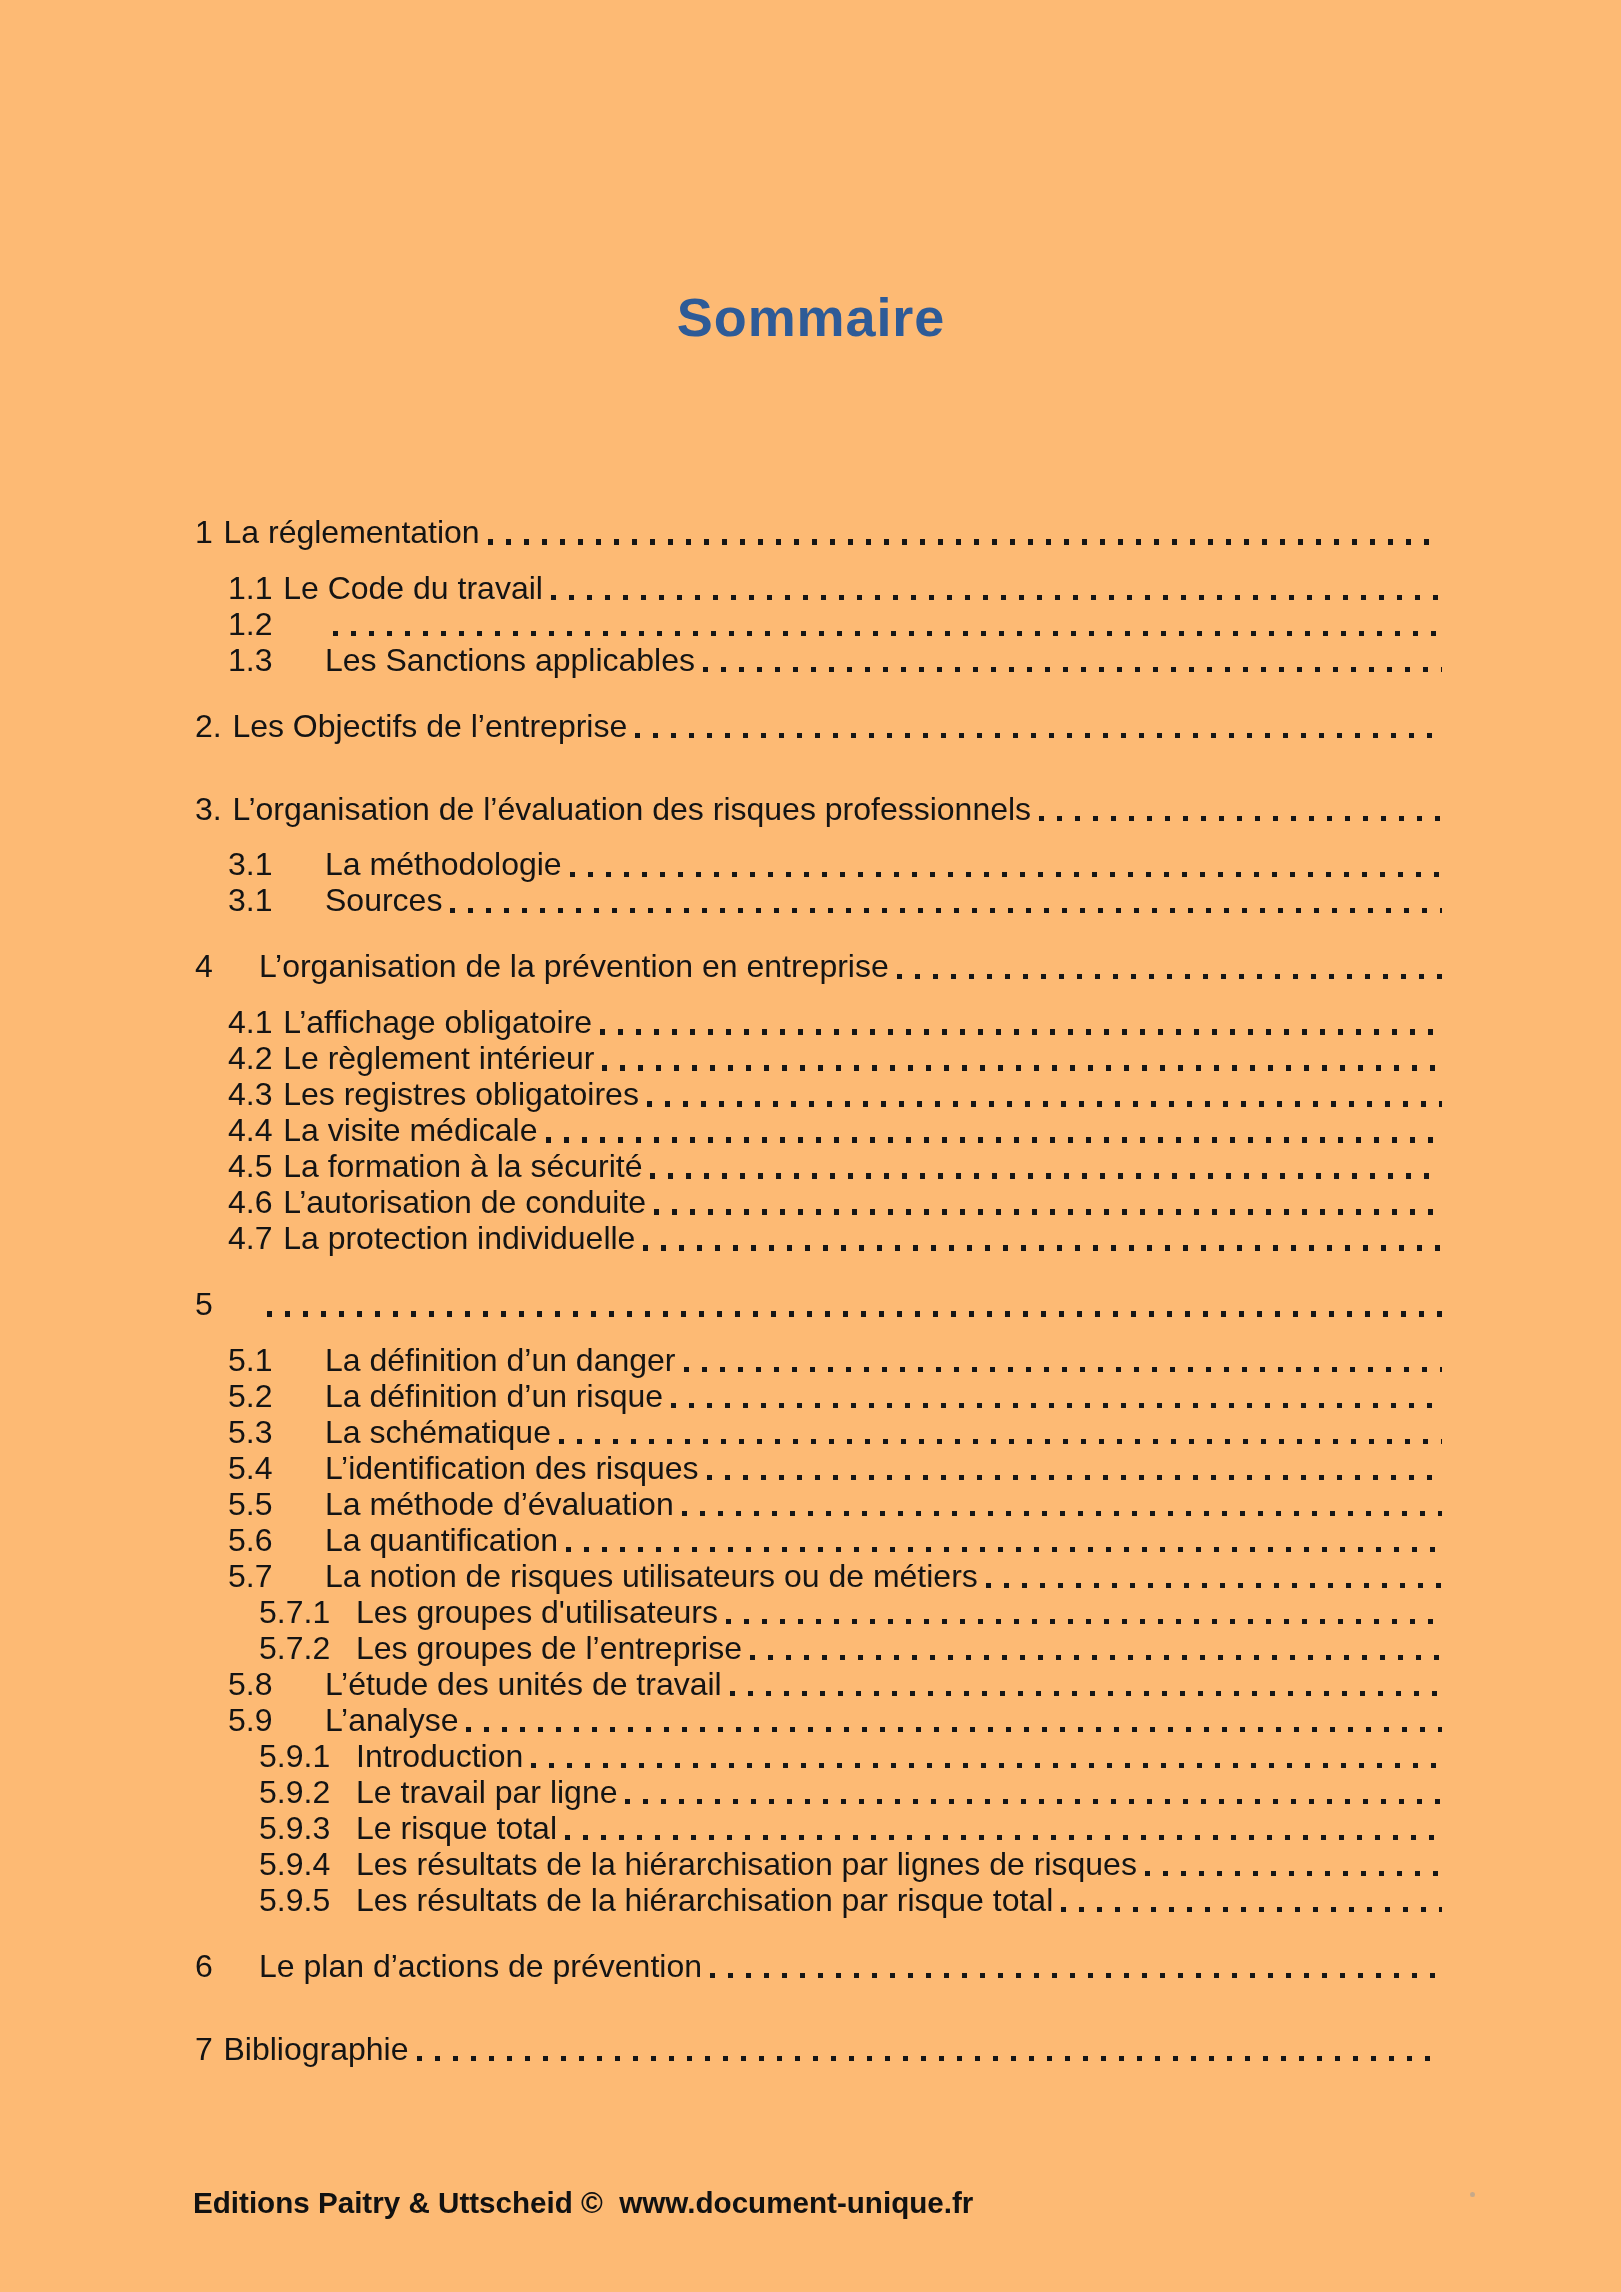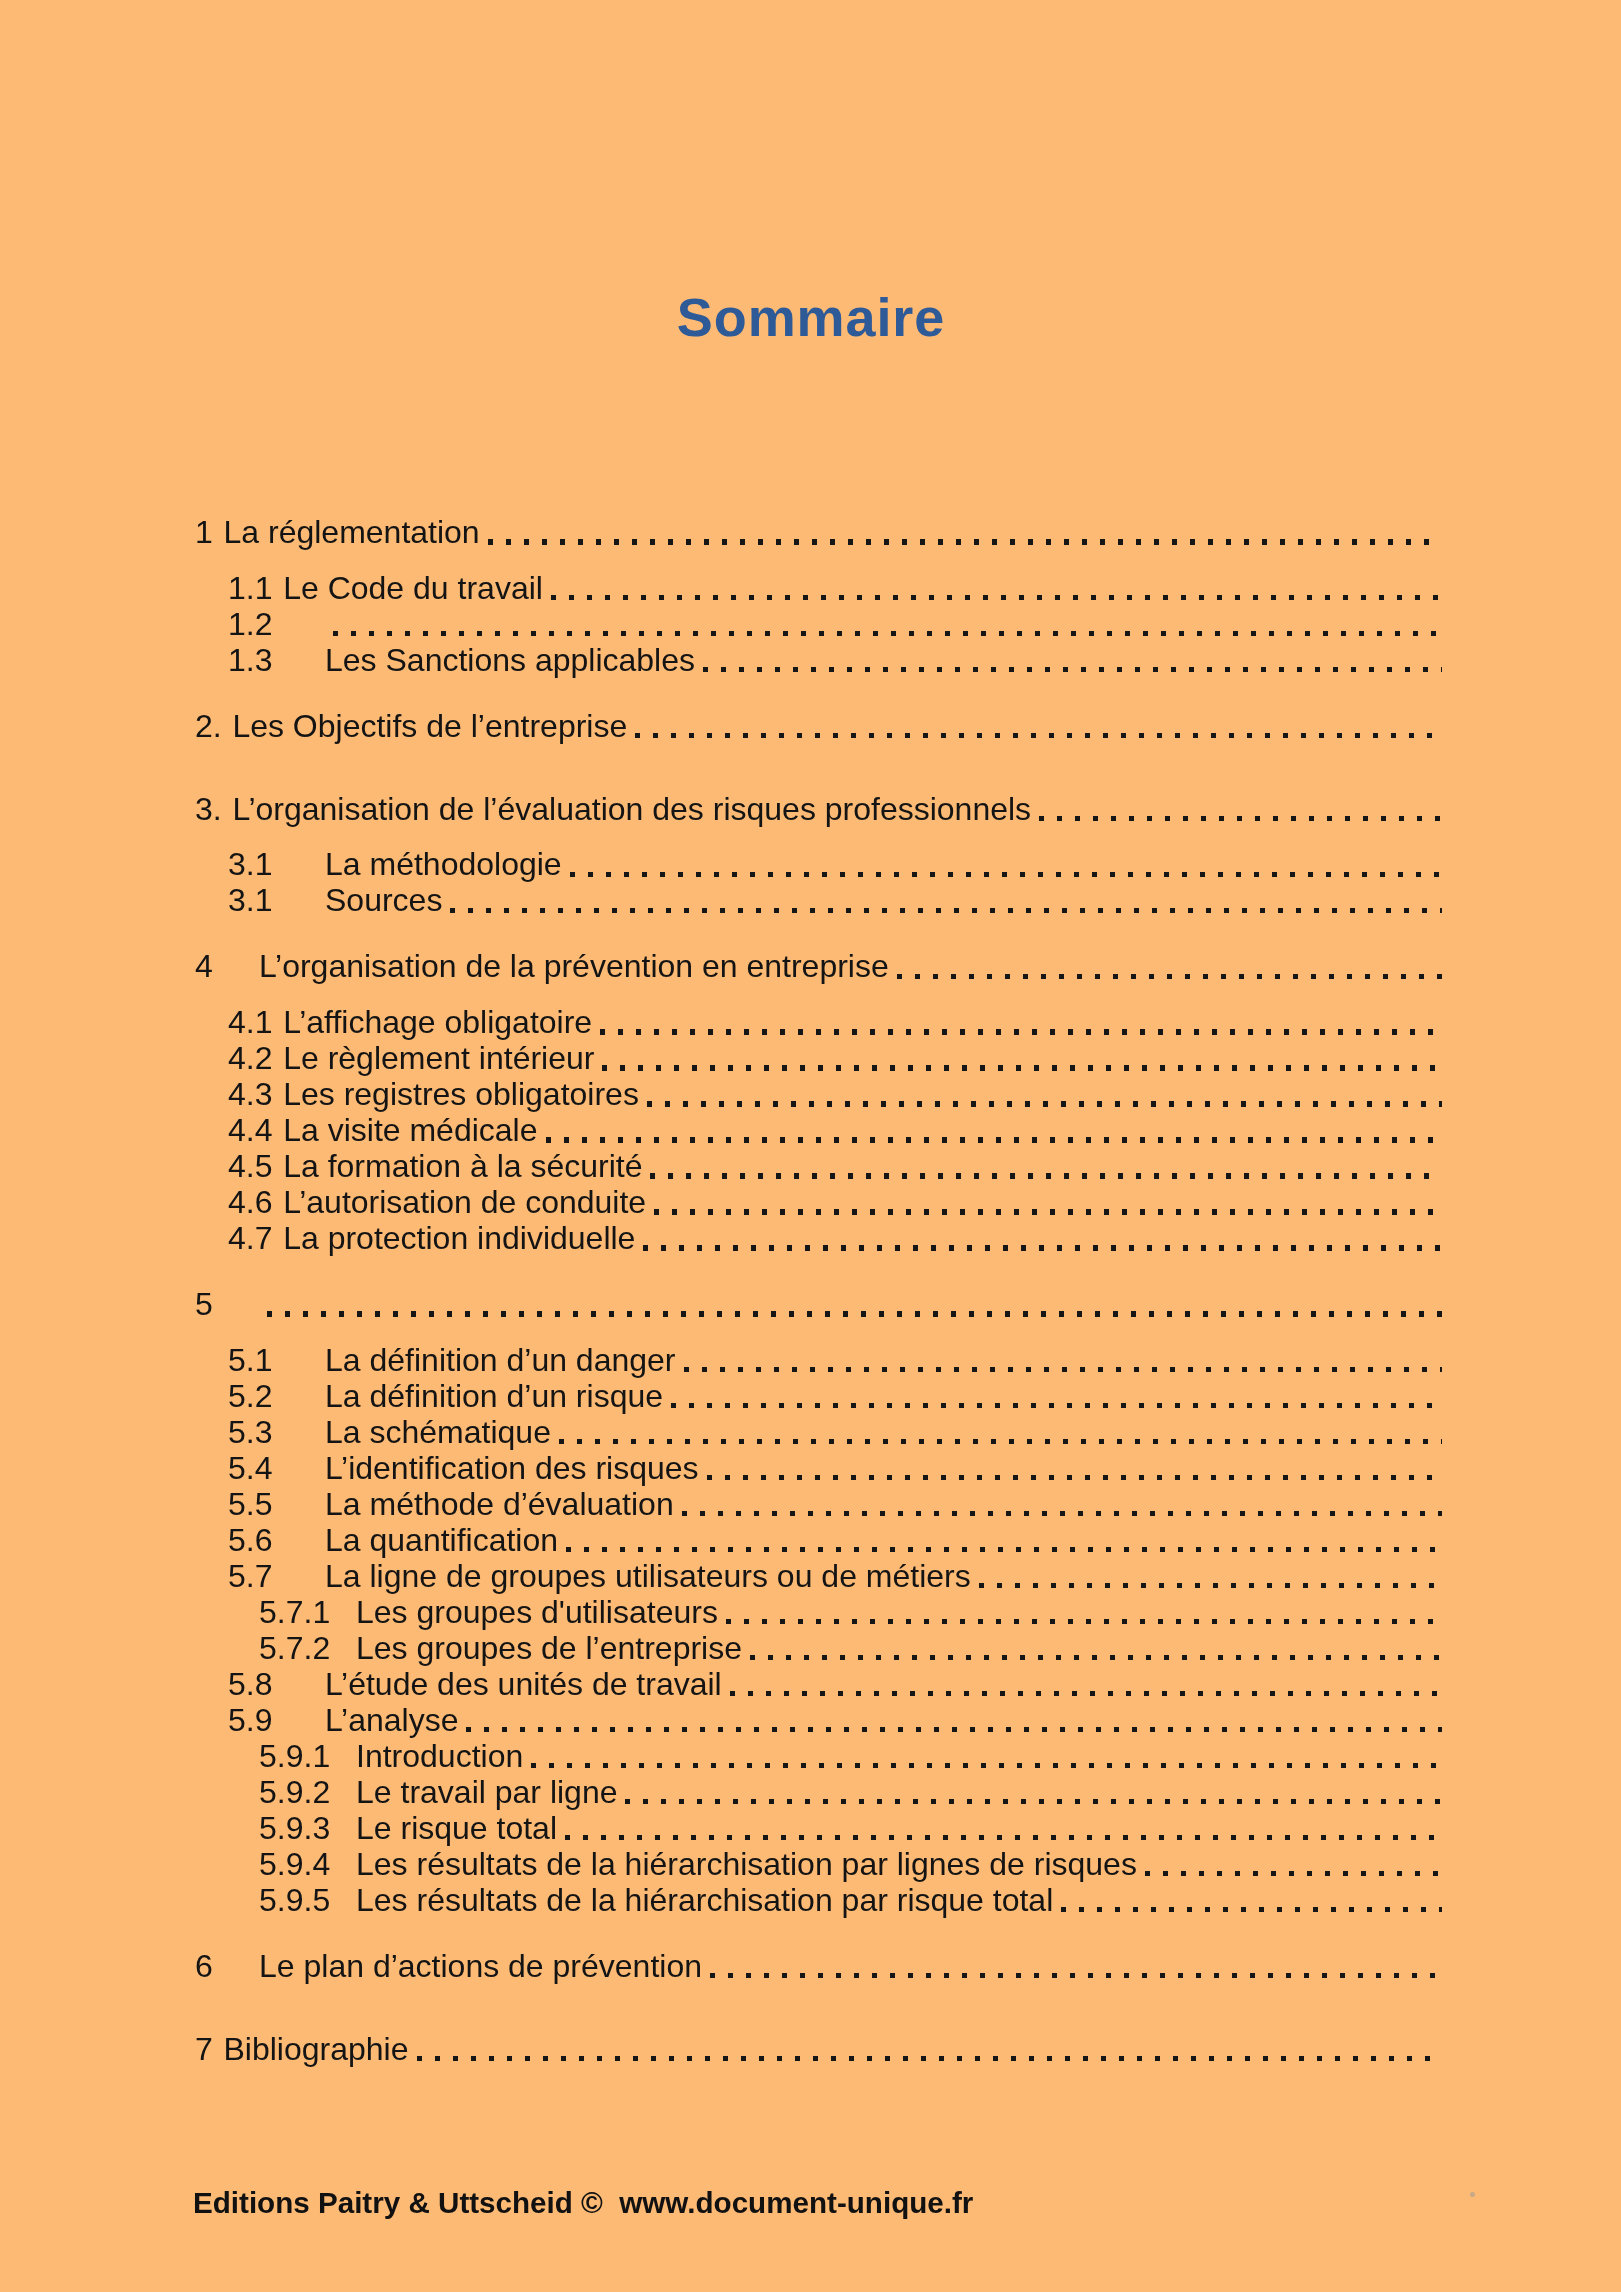--- a/index.html
+++ b/index.html
@@ -201,21 +201,21 @@
         <span class="label">La méthode d’évaluation</span>
         <span class="leader"></span>
       </div>
       <div class="row lvl2">
         <span class="num tab">5.6</span>
         <span class="label">La quantification</span>
         <span class="leader"></span>
       </div>
       <div class="row lvl2">
         <span class="num tab">5.7</span>
-        <span class="label">La ligne de groupes utilisateurs ou de métiers</span>
+        <span class="label">La notion de risques utilisateurs ou de métiers</span>
         <span class="leader"></span>
       </div>
       <div class="row lvl3">
         <span class="num tab">5.7.1</span>
         <span class="label">Les groupes d'utilisateurs</span>
         <span class="leader"></span>
       </div>
       <div class="row lvl3">
         <span class="num tab">5.7.2</span>
         <span class="label">Les groupes de l’entreprise</span>

